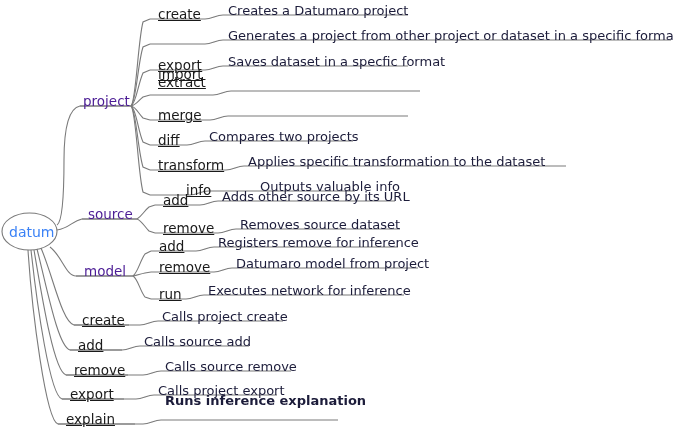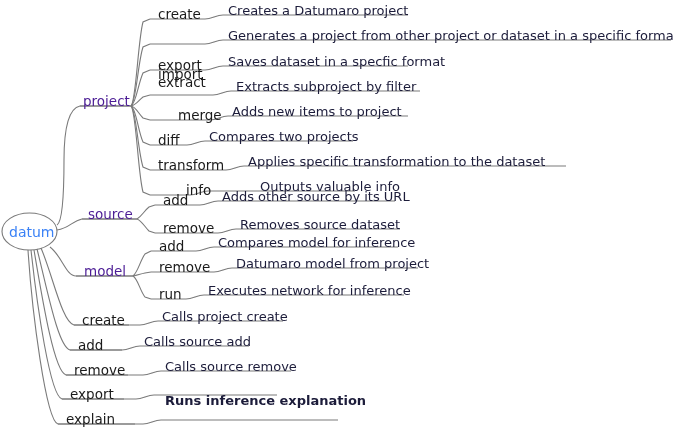--- a/index.html
+++ b/index.html
@@ -28,20 +28,21 @@
     line-height: 1;
     font-size: 13px;
   }
   .lvl1 {
     color: #4c1d95;
     font-size: 13.5px;
   }
   .lvl2 {
     color: #1a1a1a;
     font-size: 13.5px;
+    text-decoration: underline;
   }
   .leaf-desc {
     color: #1c1c3a;
     font-size: 13px;
   }
   .root-label {
     position: absolute;
     color: #3b82f6;
     font-size: 14px;
     white-space: nowrap;
@@ -156,56 +157,55 @@
   <div class="node-label lvl2" style="left:158px; top:8px;">create</div>
   <div class="node-label leaf-desc" style="left:228px; top:4px;">Creates a Datumaro project</div>
 
   <div class="node-label lvl2" style="left:158px; top:33px;margin-top:35px;">import</div>
   <div class="node-label leaf-desc" style="left:228px; top:29px;">Generates a project from other project or dataset in a specific format</div>
 
   <div class="node-label lvl2" style="left:158px; top:59px;">export</div>
   <div class="node-label leaf-desc" style="left:228px; top:55px;">Saves dataset in a specfic format</div>
 
   <div class="node-label lvl2" style="left:158px; top:76px;">extract</div>
-  <div class="node-label leaf-desc" style="left:236px; top:80px;">Extracts subproject by filter</div>
-
-  <div class="node-label lvl2" style="left:158px; top:109px;margin-left:20px;">merge</div>
-  <div class="node-label leaf-desc" style="left:232px; top:105px;">Adds new items to project</div>
+
+  <div class="node-label lvl2" style="left:158px; top:109px;">merge</div>
 
   <div class="node-label lvl2" style="left:158px; top:134px;">diff</div>
   <div class="node-label leaf-desc" style="left:209px; top:130px;">Compares two projects</div>
 
   <div class="node-label lvl2" style="left:158px; top:159px;">transform</div>
   <div class="node-label leaf-desc" style="left:248px; top:155px;">Applies specific transformation to the dataset</div>
 
   <div class="node-label lvl2" style="left:158px; top:184px;margin-left:28px;">info</div>
   <div class="node-label leaf-desc" style="left:212px; top:180px;margin-left:48px;">Outputs valuable info</div>
 
   <div class="node-label lvl2" style="left:163px; top:194px;">add</div>
   <div class="node-label leaf-desc" style="left:222px; top:190px;">Adds other source by its URL</div>
 
   <div class="node-label lvl2" style="left:163px; top:222px;">remove</div>
   <div class="node-label leaf-desc" style="left:240px; top:218px;">Removes source dataset</div>
 
   <div class="node-label lvl2" style="left:159px; top:240px;">add</div>
-  <div class="node-label leaf-desc" style="left:218px; top:236px;">Compares model for inference</div>
+  <div class="node-label leaf-desc" style="left:218px; top:236px;">Registers remove for inference</div>
 
   <div class="node-label lvl2" style="left:159px; top:261px;">remove</div>
   <div class="node-label leaf-desc" style="left:236px; top:257px;">Datumaro model from project</div>
 
   <div class="node-label lvl2" style="left:159px; top:288px;">run</div>
   <div class="node-label leaf-desc" style="left:208px; top:284px;text-align:right;">Executes network for inference</div>
 
   <div class="node-label lvl2" style="left:82px; top:314px;">create</div>
   <div class="node-label leaf-desc" style="left:162px; top:310px;">Calls project create</div>
 
   <div class="node-label lvl2" style="left:78px; top:339px;">add</div>
   <div class="node-label leaf-desc" style="left:144px; top:335px;">Calls source add</div>
 
   <div class="node-label lvl2" style="left:74px; top:364px;">remove</div>
   <div class="node-label leaf-desc" style="left:165px; top:360px;">Calls source remove</div>
 
   <div class="node-label lvl2" style="left:70px; top:388px;">export</div>
+  <div class="node-label leaf-desc" style="left:158px; top:384px;">Calls project export</div>
 
   <div class="node-label lvl2" style="left:66px; top:413px;">explain</div>
   <div class="node-label leaf-desc" style="left:165px; top:394px;font-weight:bold;">Runs inference explanation</div>
 
 </div>
 
 </body></html>

